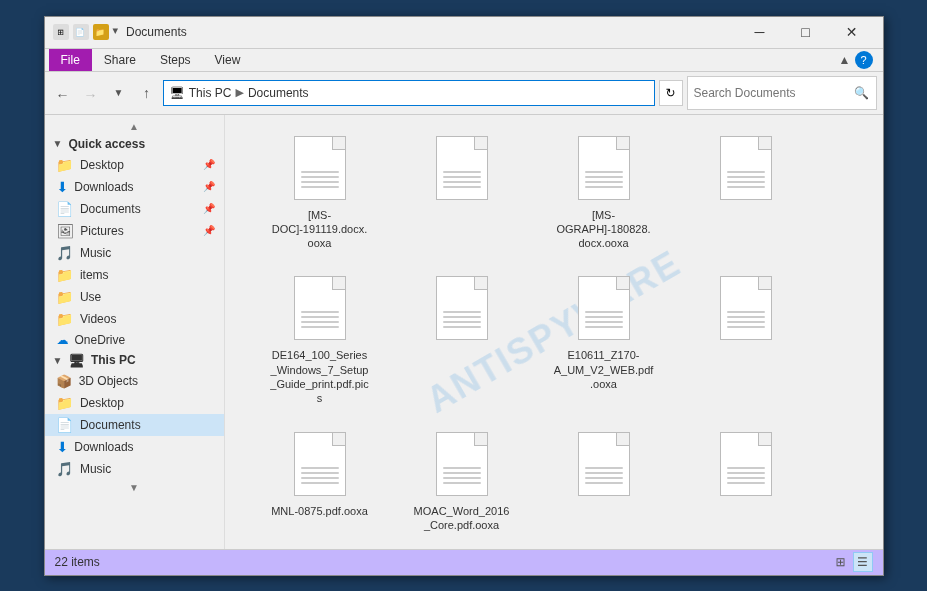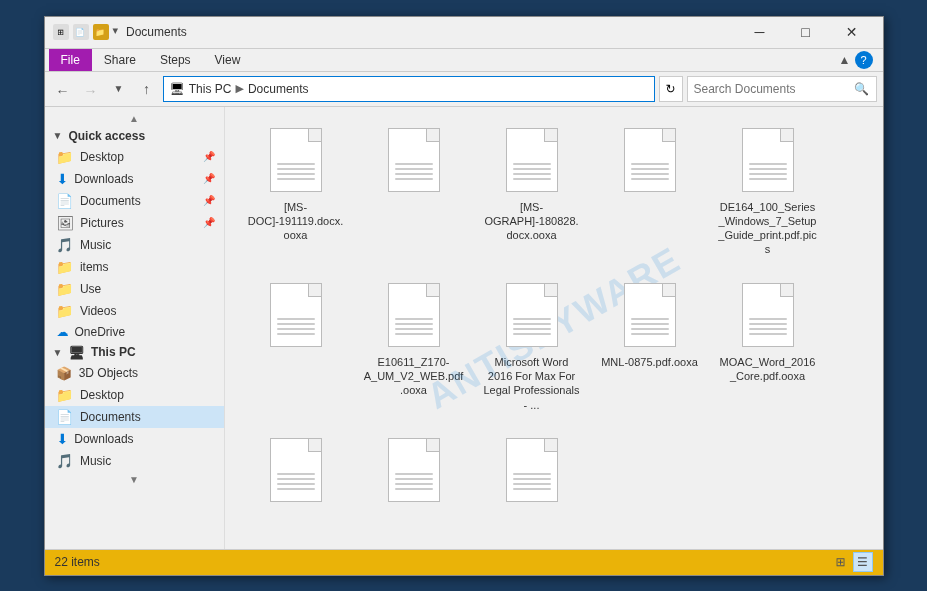--- a/index.html
+++ b/index.html
@@ -135,21 +135,21 @@
       font-size: 12px;
       display: flex;
       align-items: center;
       justify-content: center;
     }
     .search-box {
       display: flex;
       align-items: center;
       background: white;
       border: 1px solid #ccc;
-      height: 26px;
+      height: 34px;
       width: 190px;
       padding: 0 6px;
       gap: 4px;
     }
     .search-box input {
       border: none;
       outline: none;
       font-size: 12px;
       flex: 1;
       color: #666;
@@ -221,20 +221,21 @@
     .file-grid::-webkit-scrollbar-thumb { background: #bbb; }
     .file-item {
       width: 110px;
       display: flex;
       flex-direction: column;
       align-items: center;
       padding: 6px 4px;
       cursor: pointer;
       border: 1px solid transparent;
       border-radius: 2px;
+      margin-left: 24px;
     }
     .file-icon {
       width: 64px;
       height: 72px;
       display: flex;
       align-items: center;
       justify-content: center;
       position: relative;
     }
     .file-doc-icon {
@@ -274,21 +275,21 @@
       text-align: center;
       color: #333;
       margin-top: 4px;
       word-break: break-word;
       line-height: 1.3;
       max-width: 108px;
     }
     
     .status-bar {
       height: 26px;
-      background: #eab308;
+      background: #c4b5fd;
       border-top: 1px solid #ccc;
       display: flex;
       align-items: center;
       padding: 0 10px;
       font-size: 12px;
       color: #333;
       flex-shrink: 0;
     }
     .status-bar-right {
       margin-left: auto;
@@ -553,21 +554,20 @@
           <div class="file-icon">
             <div class="file-doc-icon">
               <div class="file-doc-lines">
                 <div class="file-doc-line"></div>
                 <div class="file-doc-line"></div>
                 <div class="file-doc-line"></div>
                 <div class="file-doc-line"></div>
               </div>
             </div>
           </div>
-          <span class="file-name">Microsoft Word 2016 For Max For Legal Professionals - ...</span>
         </div>
         <div class="file-item">
           <div class="file-icon">
             <div class="file-doc-icon">
               <div class="file-doc-lines">
                 <div class="file-doc-line"></div>
                 <div class="file-doc-line"></div>
                 <div class="file-doc-line"></div>
                 <div class="file-doc-line"></div>
               </div>

